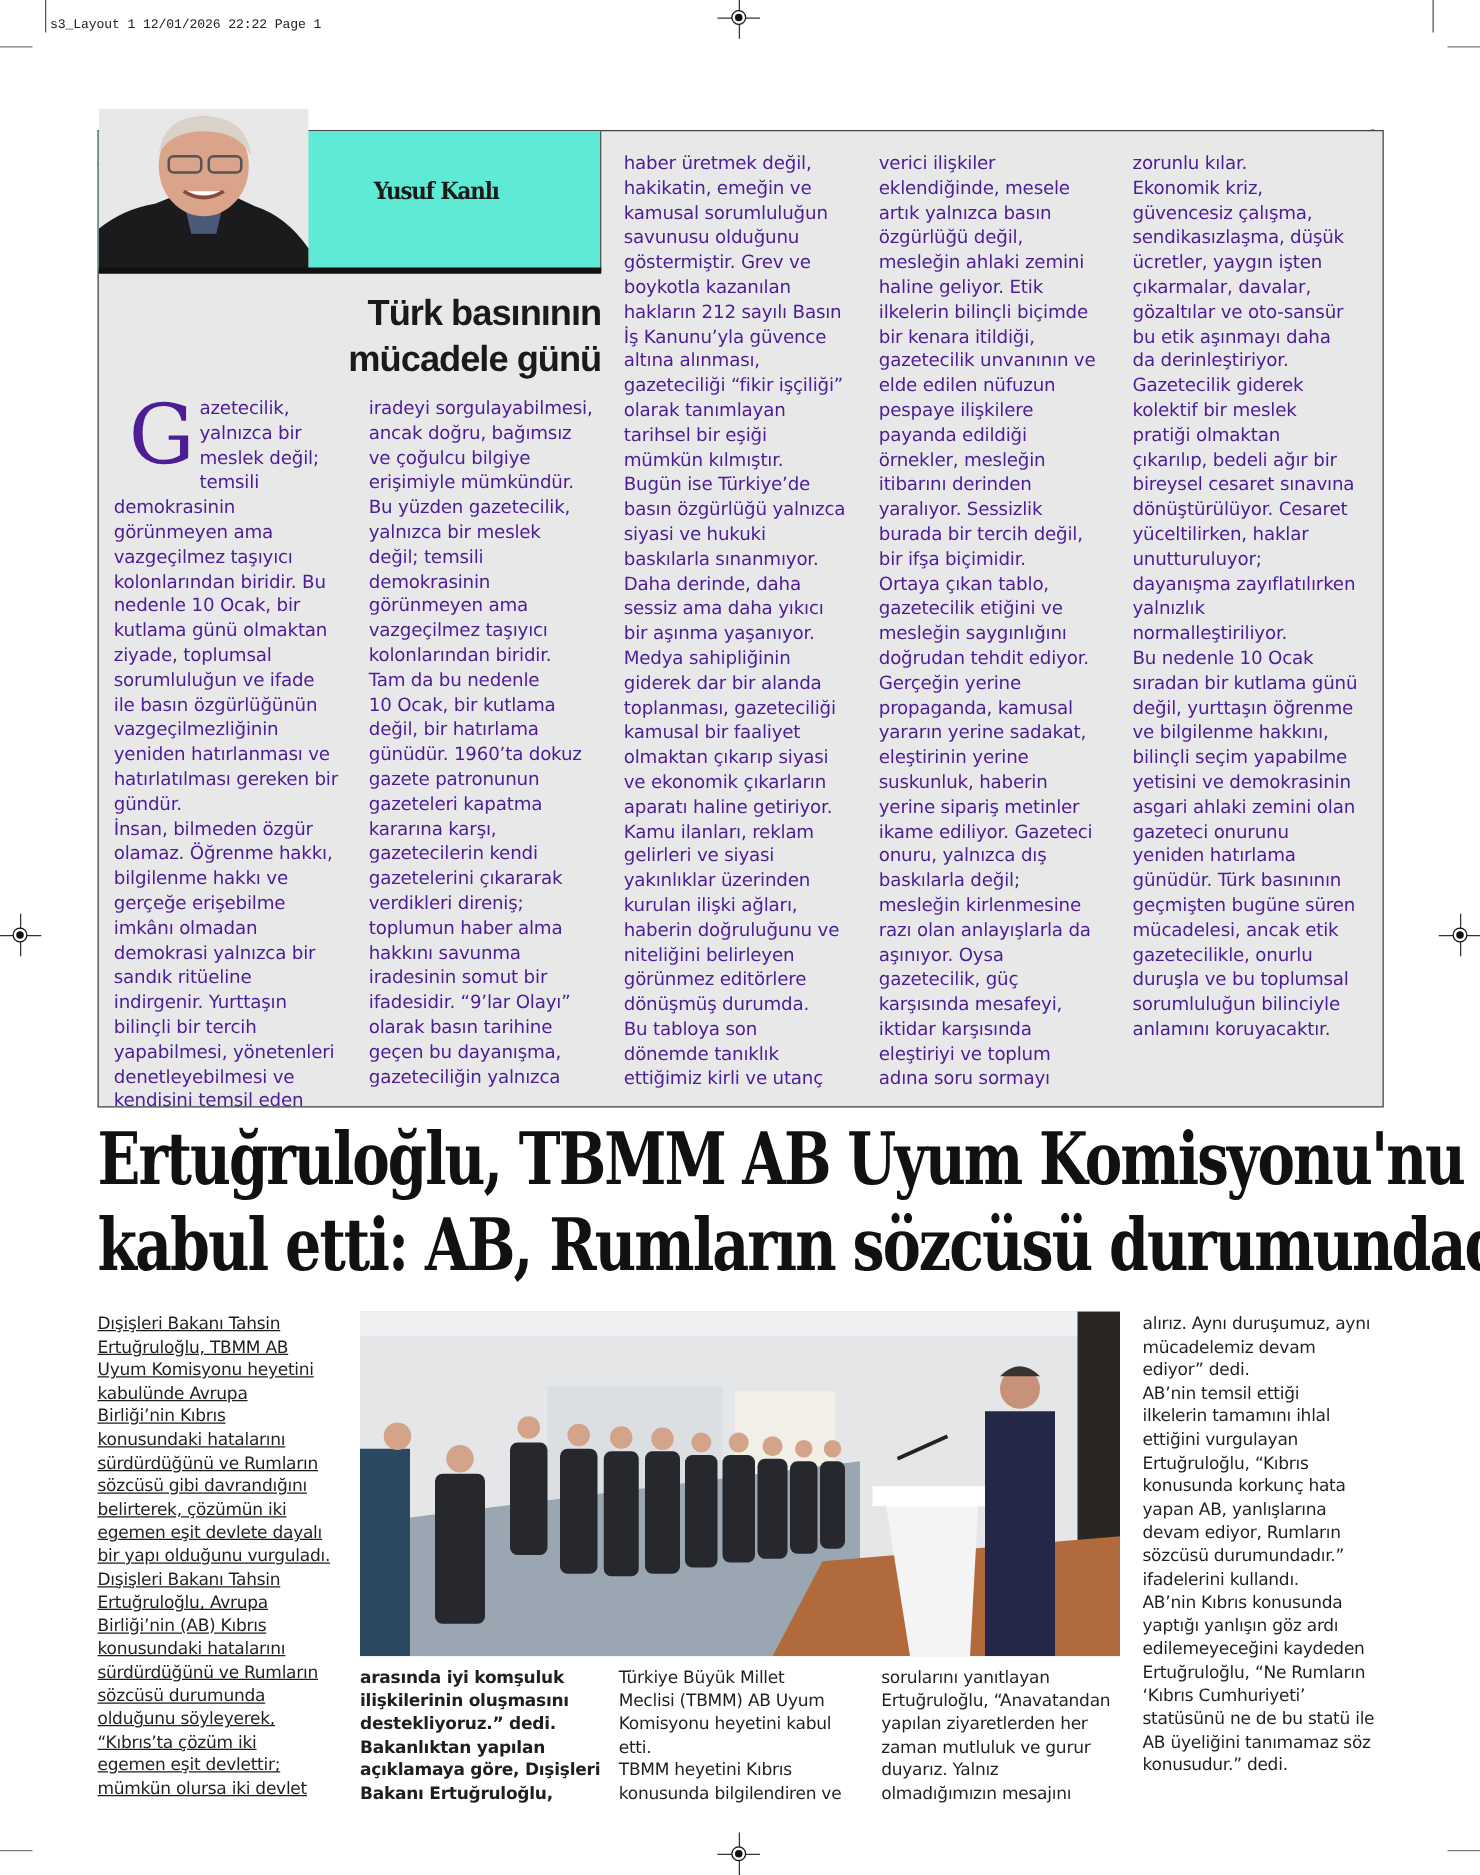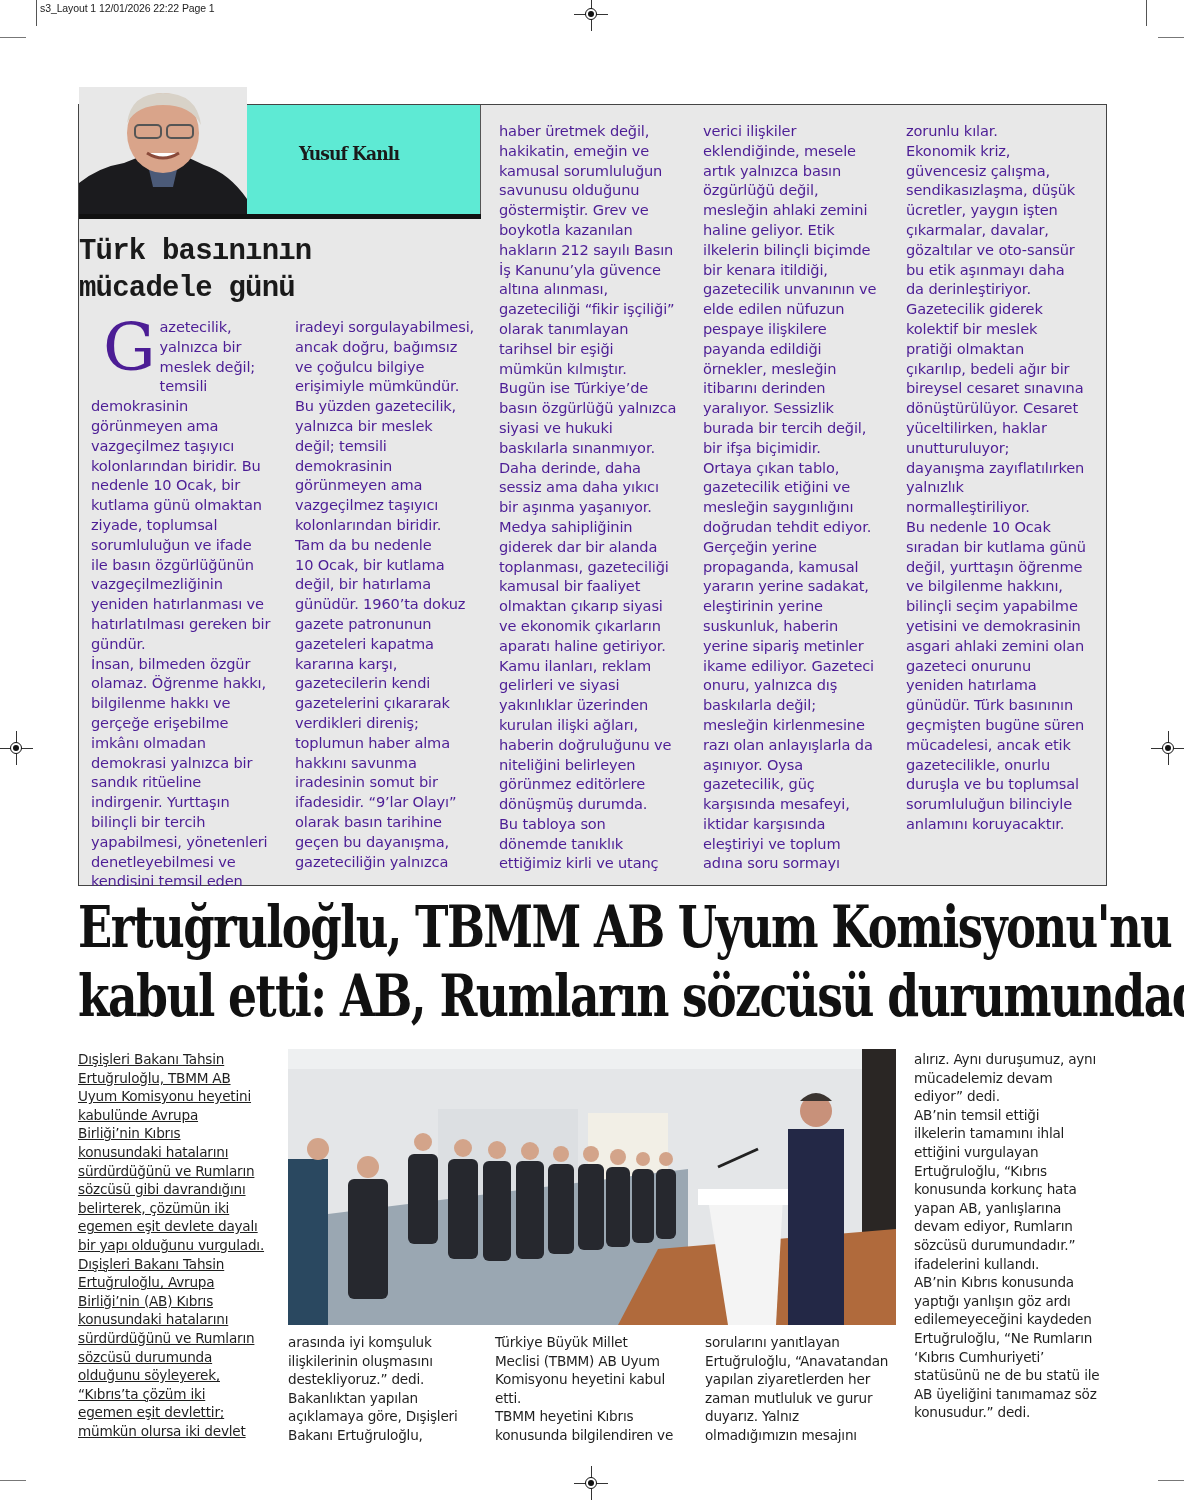--- a/index.html
+++ b/index.html
@@ -1,19 +1,19 @@
 <!DOCTYPE html>
 <html><head>
 <meta charset="utf-8">
 <style>
   * { box-sizing: border-box; margin: 0; padding: 0; }
   html, body { width: 1184px; height: 1500px; background: #ffffff; overflow: hidden; }
   body { position: relative; font-family: "DejaVu Serif", serif; color: #1a1a1a; }
 
-  .slug { position: absolute; left: 40px; top: 2px; font-family: Liberation Sans, sans-serif; font-size: 10.5px; color: #222; letter-spacing: -0.1px; }
+  .slug { position: absolute; left: 40px; top: 14px; font-family: Liberation Mono, monospace; font-size: 10.5px; color: #222; letter-spacing: -0.1px; }
   .crop-v { position: absolute; width: 1px; background: #555; }
   .crop-h { position: absolute; height: 1px; background: #777; }
 
   .reg { position: absolute; width: 22px; height: 22px; }
   .reg .ring { position: absolute; left: 5px; top: 5px; width: 12px; height: 12px; border: 1.5px solid #111; border-radius: 50%; background: #fff; }
   .reg .dot { position: absolute; left: 8px; top: 8px; width: 6px; height: 6px; border-radius: 50%; background: #111; }
   .reg .lh { position: absolute; left: -6px; top: 10.5px; width: 34px; height: 1px; background: #333; }
   .reg .lv { position: absolute; top: -6px; left: 10.5px; width: 1px; height: 34px; background: #333; }
 
   .masthead { position: absolute; left: 78px; right: 78px; top: 54px; height: 34px; border-bottom: 2px solid #333; font-family: "Liberation Sans", sans-serif; margin-top: 44px; }
@@ -21,21 +21,21 @@
   .mh-brand { position: absolute; left: 0; right: 0; top: 2px; text-align: center; font-size: 23px; letter-spacing: -1px; }
   .mh-right { position: absolute; right: 0; top: 0; display: flex; align-items: flex-end; gap: 29px; }
   .mh-section { font-size: 19px; letter-spacing: -0.6px; }
   .mh-page { font-size: 28px; }
 
   .column-box { position: absolute; left: 78px; top: 104px; width: 1029px; height: 782px; background: #e8e8e8; border: 1px solid #444; }
   .byline-box { position: absolute; left: 0; top: 0; width: 402px; height: 112px; border-right: 1px solid #555; border-bottom: 1px solid #888; background: #5eead4; }
   .byline-rule { position: absolute; left: 0; top: 109px; width: 402px; height: 5px; background: #111; }
   .author-photo { position: absolute; left: 0; top: -18px; width: 168px; height: 128px; overflow: hidden; }
   .author-name { position: absolute; left: 220px; top: 37px; font-family: "DejaVu Serif", serif; font-weight: bold; font-size: 19px; letter-spacing: -1px; transform: scaleX(0.9); transform-origin: left; }
-  .col-title { position: absolute; left: 0; top: 128px; width: 402px; text-align: left; font-family: Liberation Mono, monospace; font-weight: bold; font-size: 29px; line-height: 37px; letter-spacing: -0.8px; }
+  .col-title { position: absolute; left: 0; top: 128px; width: 402px; text-align: right; font-family: Liberation Sans, sans-serif; font-weight: bold; font-size: 29px; line-height: 37px; letter-spacing: -0.8px; }
 
   .col-text { position: absolute; font-family: "DejaVu Sans", sans-serif; font-size: 14.6px; line-height: 19.8px; color: #4c1d95; letter-spacing: -0.15px; white-space: pre-line; }
   .dropcap { float: left; font-family: "DejaVu Serif", serif; font-size: 66px; line-height: 58px; margin: 2px 4px 0 12px; }
 
   .headline { position: absolute; left: 78px; width: 1030px; font-family: "DejaVu Serif", serif; font-weight: bold; color: #111; letter-spacing: -2px; white-space: nowrap; transform-origin: left top; }
   .hl1 { top: 893px; font-size: 58px; transform: scaleX(0.775); }
   .hl2 { top: 962px; font-size: 58px; transform: scaleX(0.787); }
 
   .news-text { position: absolute; font-family: "DejaVu Sans", sans-serif; font-size: 13.6px; line-height: 18.6px; color: #1f1f1f; letter-spacing: -0.2px; white-space: pre-line; }
 
@@ -341,21 +341,21 @@
     </g>
     <polygon points="420,150 495,148 488,276 440,276" fill="#f4f4f4"></polygon>
     <rect x="410" y="140" width="90" height="16" fill="#ffffff"></rect>
     <rect x="500" y="80" width="56" height="196" fill="#232846"></rect>
     <circle cx="528" cy="62" r="16" fill="#c8917a"></circle>
     <path d="M512 52 Q528 36 544 52" fill="#3a3430"></path>
     <line x1="430" y1="118" x2="470" y2="100" stroke="#222" stroke-width="3"></line>
   </svg>
 </div>
 
-<div class="news-text" style="left:288px;top:1333px;width:200px;">arasında iyi komşuluk
+<div class="news-text" style="left:288px;top:1333px;width:200px;font-weight:bold;">arasında iyi komşuluk
 ilişkilerinin oluşmasını
 destekliyoruz.” dedi.
    Bakanlıktan yapılan
 açıklamaya göre, Dışişleri
 Bakanı Ertuğruloğlu,</div>
 <div class="news-text" style="left:495px;top:1333px;width:200px;">Türkiye Büyük Millet
 Meclisi (TBMM) AB Uyum
 Komisyonu heyetini kabul
 etti.
    TBMM heyetini Kıbrıs

